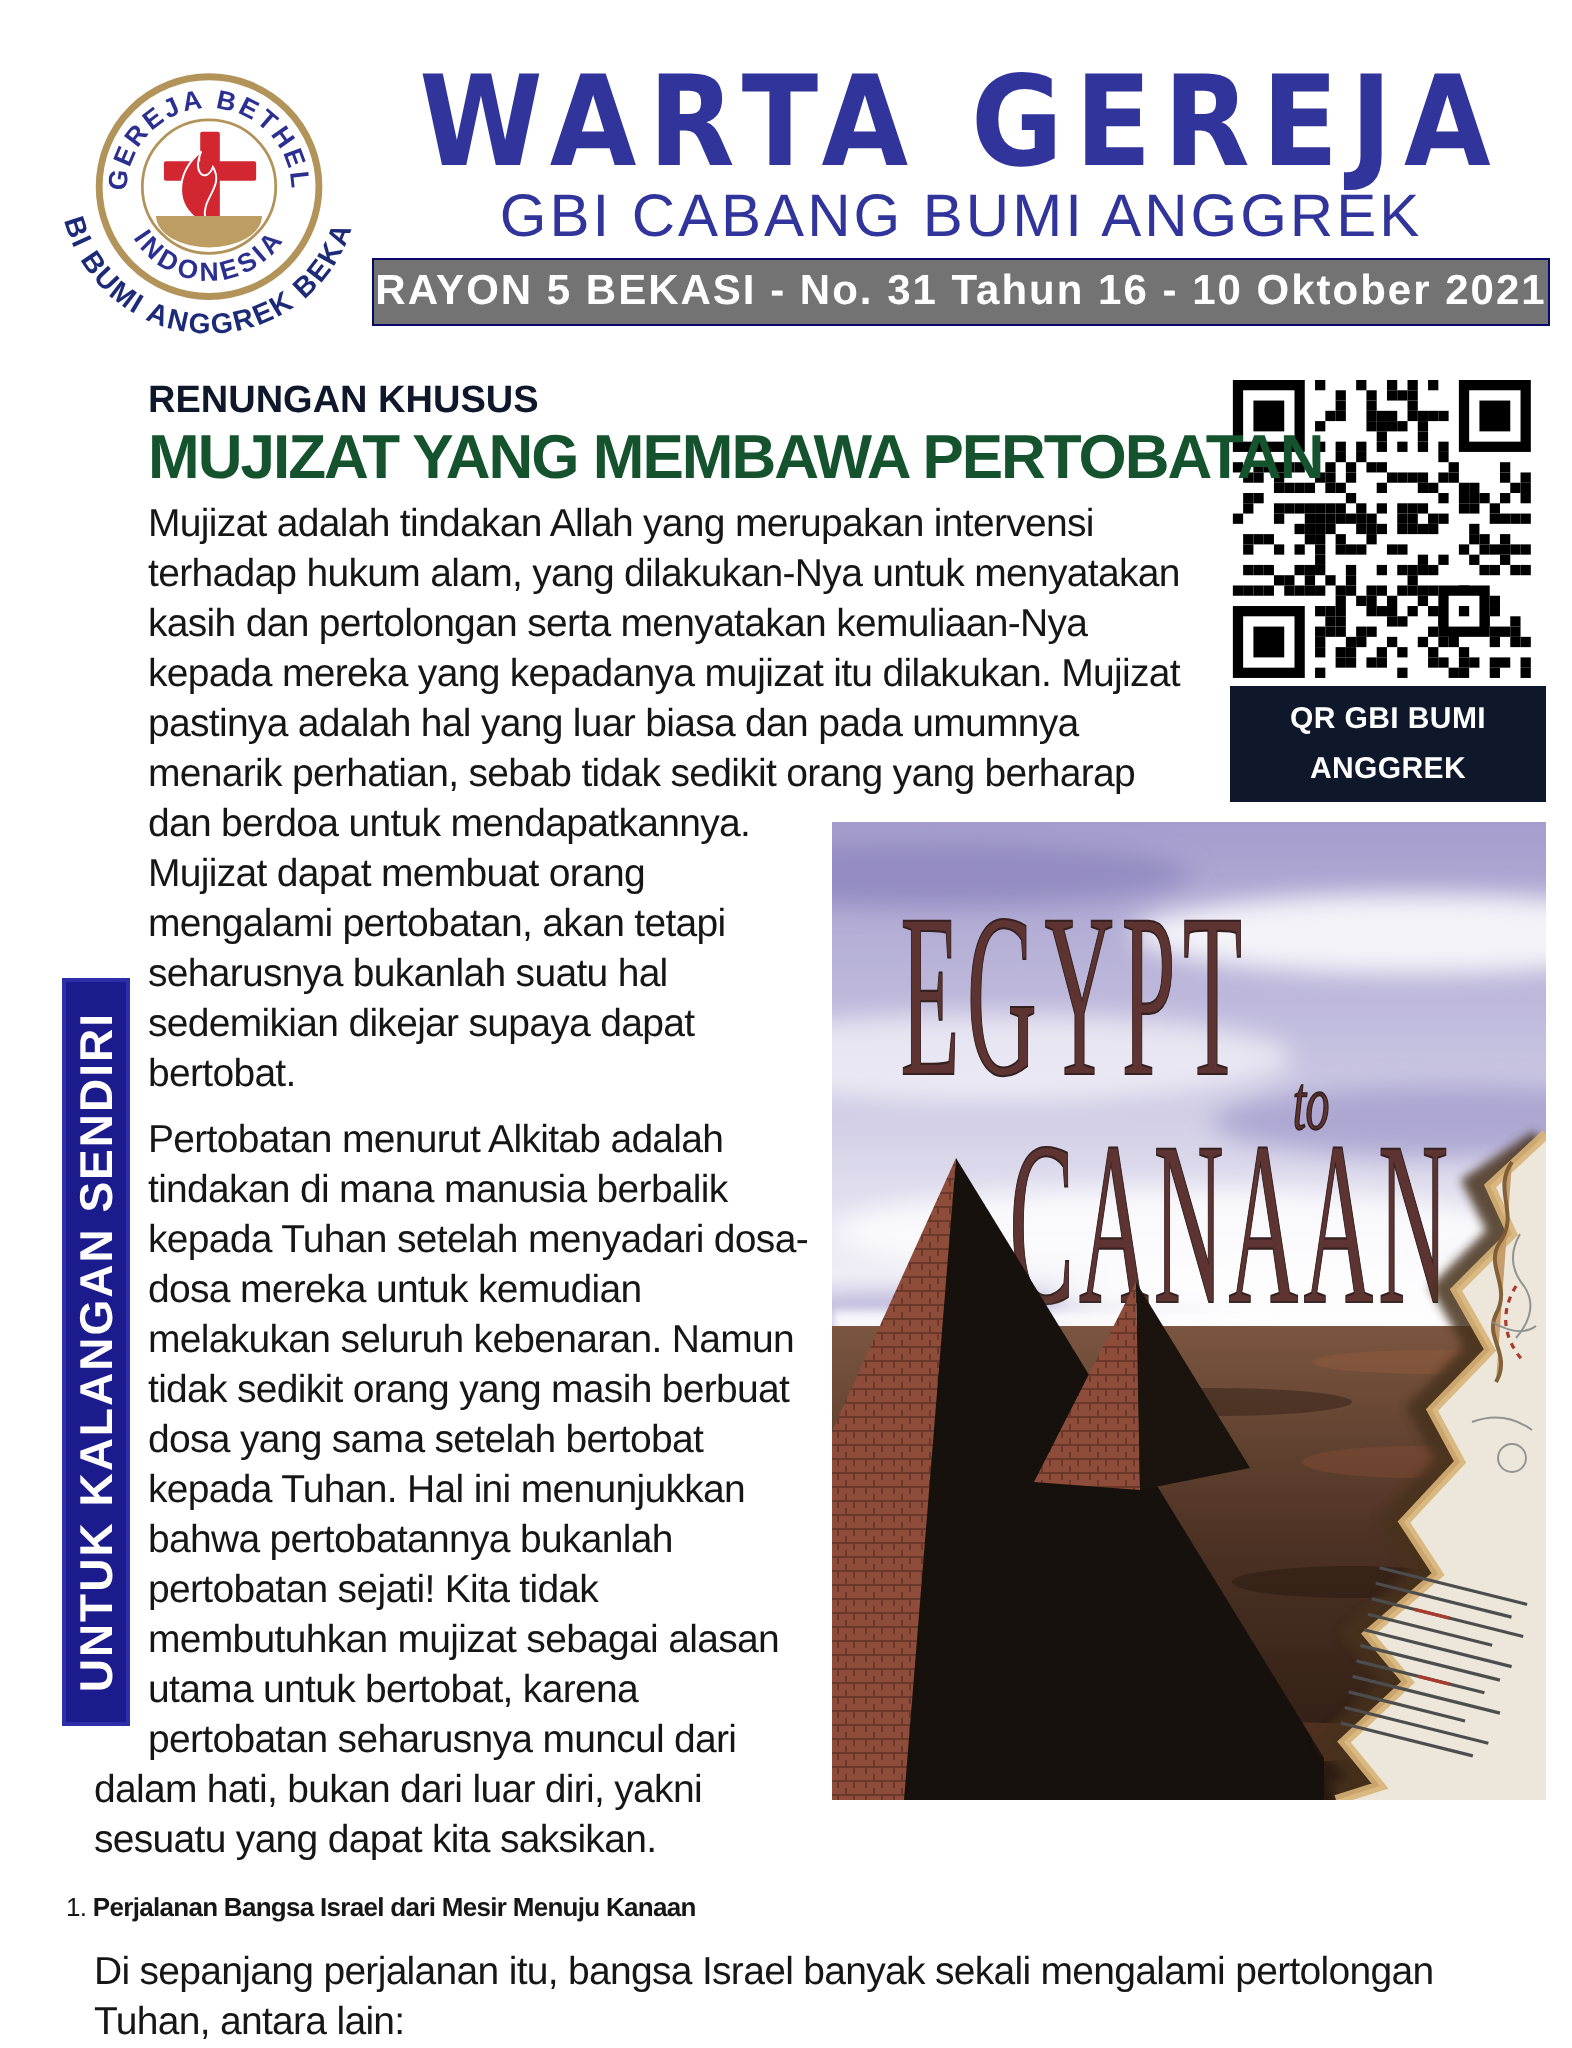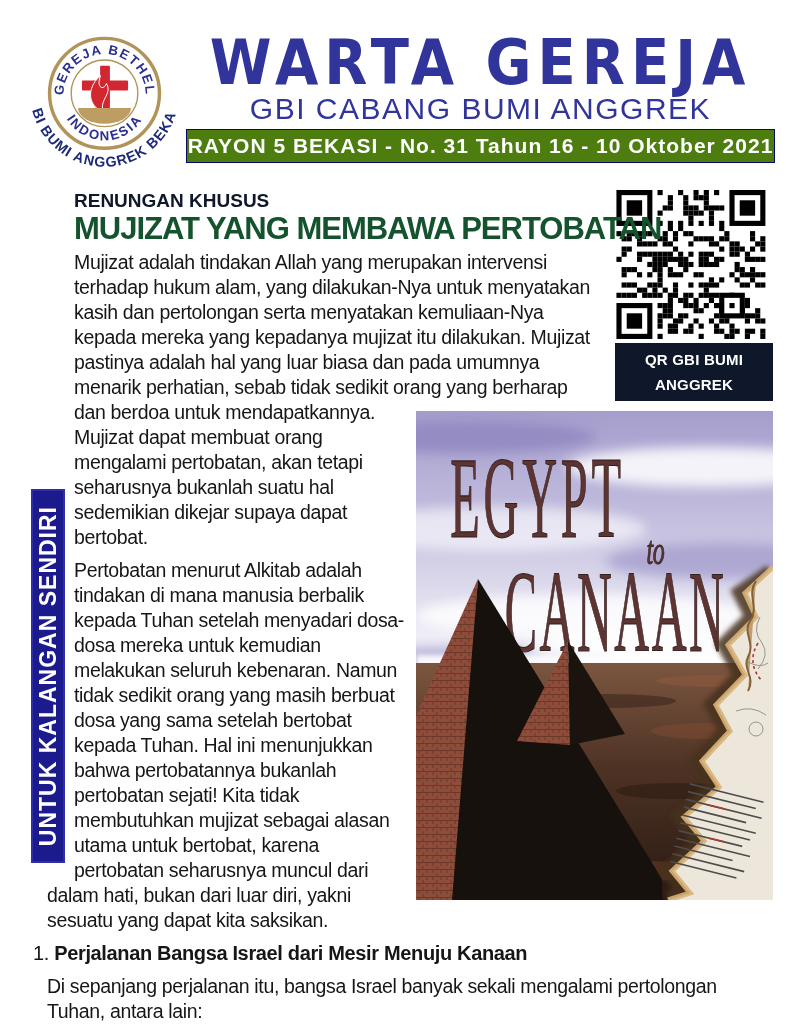--- a/index.html
+++ b/index.html
@@ -5,40 +5,40 @@
   html,body{margin:0;padding:0;background:#fff;}
   .page{position:relative;width:786px;height:1024px;background:#fff;overflow:hidden;
         font-family:"Liberation Sans",sans-serif;color:#191919;}
   
   .masthead{display:flex;padding:30px 11px 0 28px;height:148px;box-sizing:content-box;}
   .logo-wrap{flex:none;width:158px;}
   .mast-right{flex:1;text-align:center;min-width:0;}
   .mast-title{font-family:"DejaVu Sans",sans-serif;font-weight:bold;font-size:56px;line-height:1.02;
               color:#31359b;letter-spacing:6px;white-space:nowrap;transform:scaleY(1.12);transform-origin:top center;}
   .mast-sub{font-size:30px;line-height:1.05;color:#31359b;letter-spacing:1.5px;white-space:nowrap;margin-top:6px;}
-  .edition-bar{margin-top:4px;background:#4d7c0f;border:1px solid #08086b;color:#fff;
+  .edition-bar{margin-top:4px;background:#737373;border:1px solid #08086b;color:#fff;
                font-size:21px;font-weight:bold;letter-spacing:1px;height:32px;line-height:32px;text-align:center;}
   
   .content{margin:10px 13px 0 31px;min-height:676px;font-size:19.5px;letter-spacing:-0.35px;
            line-height:25px;color:#161616;}
   .qr-block{float:right;width:158px;margin:2px 0 4px 12px;}
   .qr-svg{display:block;width:158px;height:150px;background:#fff;}
   .qr-caption{background:#0f172a;color:#fff;font-weight:bold;font-size:15px;letter-spacing:.2px;
               text-align:center;padding:4px 16px;margin-top:3px;}
   .poster{float:right;clear:right;width:357px;height:489px;margin:6px 0 0 12px;padding:0;}
   .poster svg{display:block;}
   .side-banner{float:left;width:34px;height:374px;margin:301px 9px 0 0;background:#1b1b8e;
                border:2px solid #2e2ea8;box-sizing:border-box;display:flex;align-items:center;justify-content:center;}
   .side-banner span{writing-mode:vertical-rl;transform:rotate(180deg);color:#fff;font-weight:bold;
                     font-size:23px;letter-spacing:1px;white-space:nowrap;}
   .kicker{font-size:19px;font-weight:bold;letter-spacing:0;color:#0f172a;margin:0 0 3px 2px;}
   .article-title{font-size:31px;font-weight:bold;letter-spacing:-1px;color:#14532d;
                  margin:0 0 9px 7px;white-space:nowrap;}
   .content p{margin:0 0 8px 16px;}
-  .sect{font-size:20px;margin:0 0 8px 2px;font-weight:normal;}
+  .sect{font-size:13px;margin:0 0 8px 2px;font-weight:normal;}
   .sect .b{font-weight:bold;}
 </style>
 </head>
 <body>
 
 <div class="page">
 
   <header class="masthead">
     <div class="logo-wrap">
       <svg width="155" height="160" viewBox="0 0 158 162">

